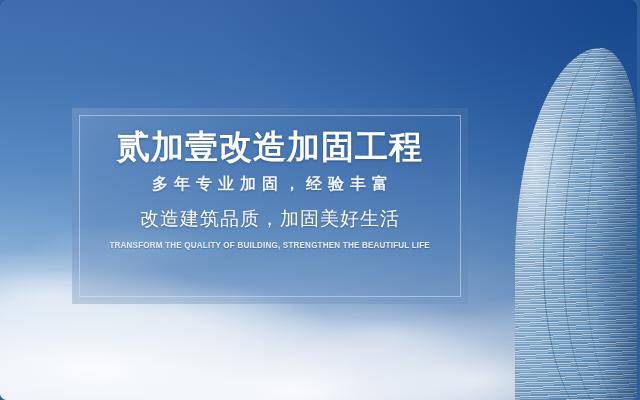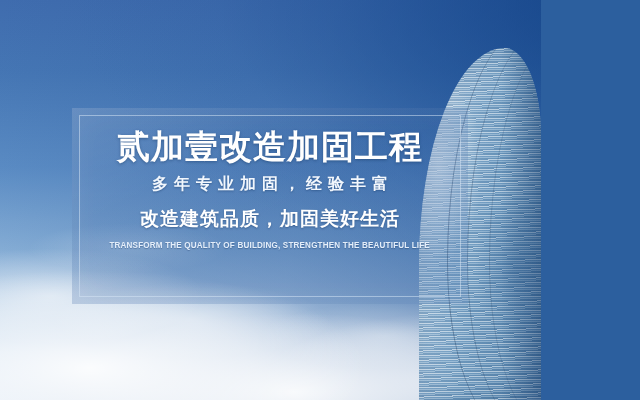--- a/index.html
+++ b/index.html
@@ -2,34 +2,35 @@
 <html><head>
 <meta charset="utf-8">
 <style>
   html,body{margin:0;padding:0;}
   body{
     width:640px;height:400px;overflow:hidden;
     font-family:"Liberation Sans","DejaVu Sans",sans-serif;
     background:#2c5f9e;
   }
   .banner{
-    position:relative;width:541px;height:400px;overflow:hidden;
+    position:relative;width:637px;height:400px;overflow:hidden;
     background:
       linear-gradient(100deg,
         rgba(74,116,176,0.00) 0%,
         rgba(40,84,150,0.25) 55%,
         rgba(20,70,140,0.55) 100%),
       linear-gradient(180deg,
         #3f6cae 0%,
         #4576b4 18%,
         #5b8cc4 42%,
         #86aed6 62%,
         #bdd4ea 78%,
         #d8e6f4 88%,
         #e6eff8 100%);
+    border-radius: 7px;
   }
   
   .sky-deep{
     position:absolute;left:0;top:0;width:640px;height:400px;
     background:radial-gradient(120% 95% at 100% 0%,
        rgba(14,62,130,0.72) 0%,
        rgba(20,70,140,0.40) 32%,
        rgba(40,90,160,0.12) 55%,
        rgba(255,255,255,0) 74%);
   }
@@ -120,21 +121,21 @@
   }
   .sub1{
     margin-top:13px;
     font-size:16px;font-weight:bold;color:#f2f7fd;
     letter-spacing:6px;line-height:1;white-space:nowrap;
     text-shadow:0 1px 2px rgba(16,48,92,0.40);
     text-indent:6px;
   }
   .sub2{
     margin-top:17px;
-    font-size:19px;font-weight:bold;color:#ffffff;
+    font-size:19px;font-weight:normal;color:#ffffff;
     letter-spacing:1px;line-height:1;white-space:nowrap;
     text-shadow:0 1px 2px rgba(16,48,92,0.42);
   }
   .sub-en{
     margin-top:13px;
     font-size:8.5px;font-weight:bold;color:#e4eefa;
     letter-spacing:0.2px;line-height:1;white-space:nowrap;
     transform:scaleX(0.95);
     text-shadow:0 1px 1px rgba(16,48,92,0.34);
   }

